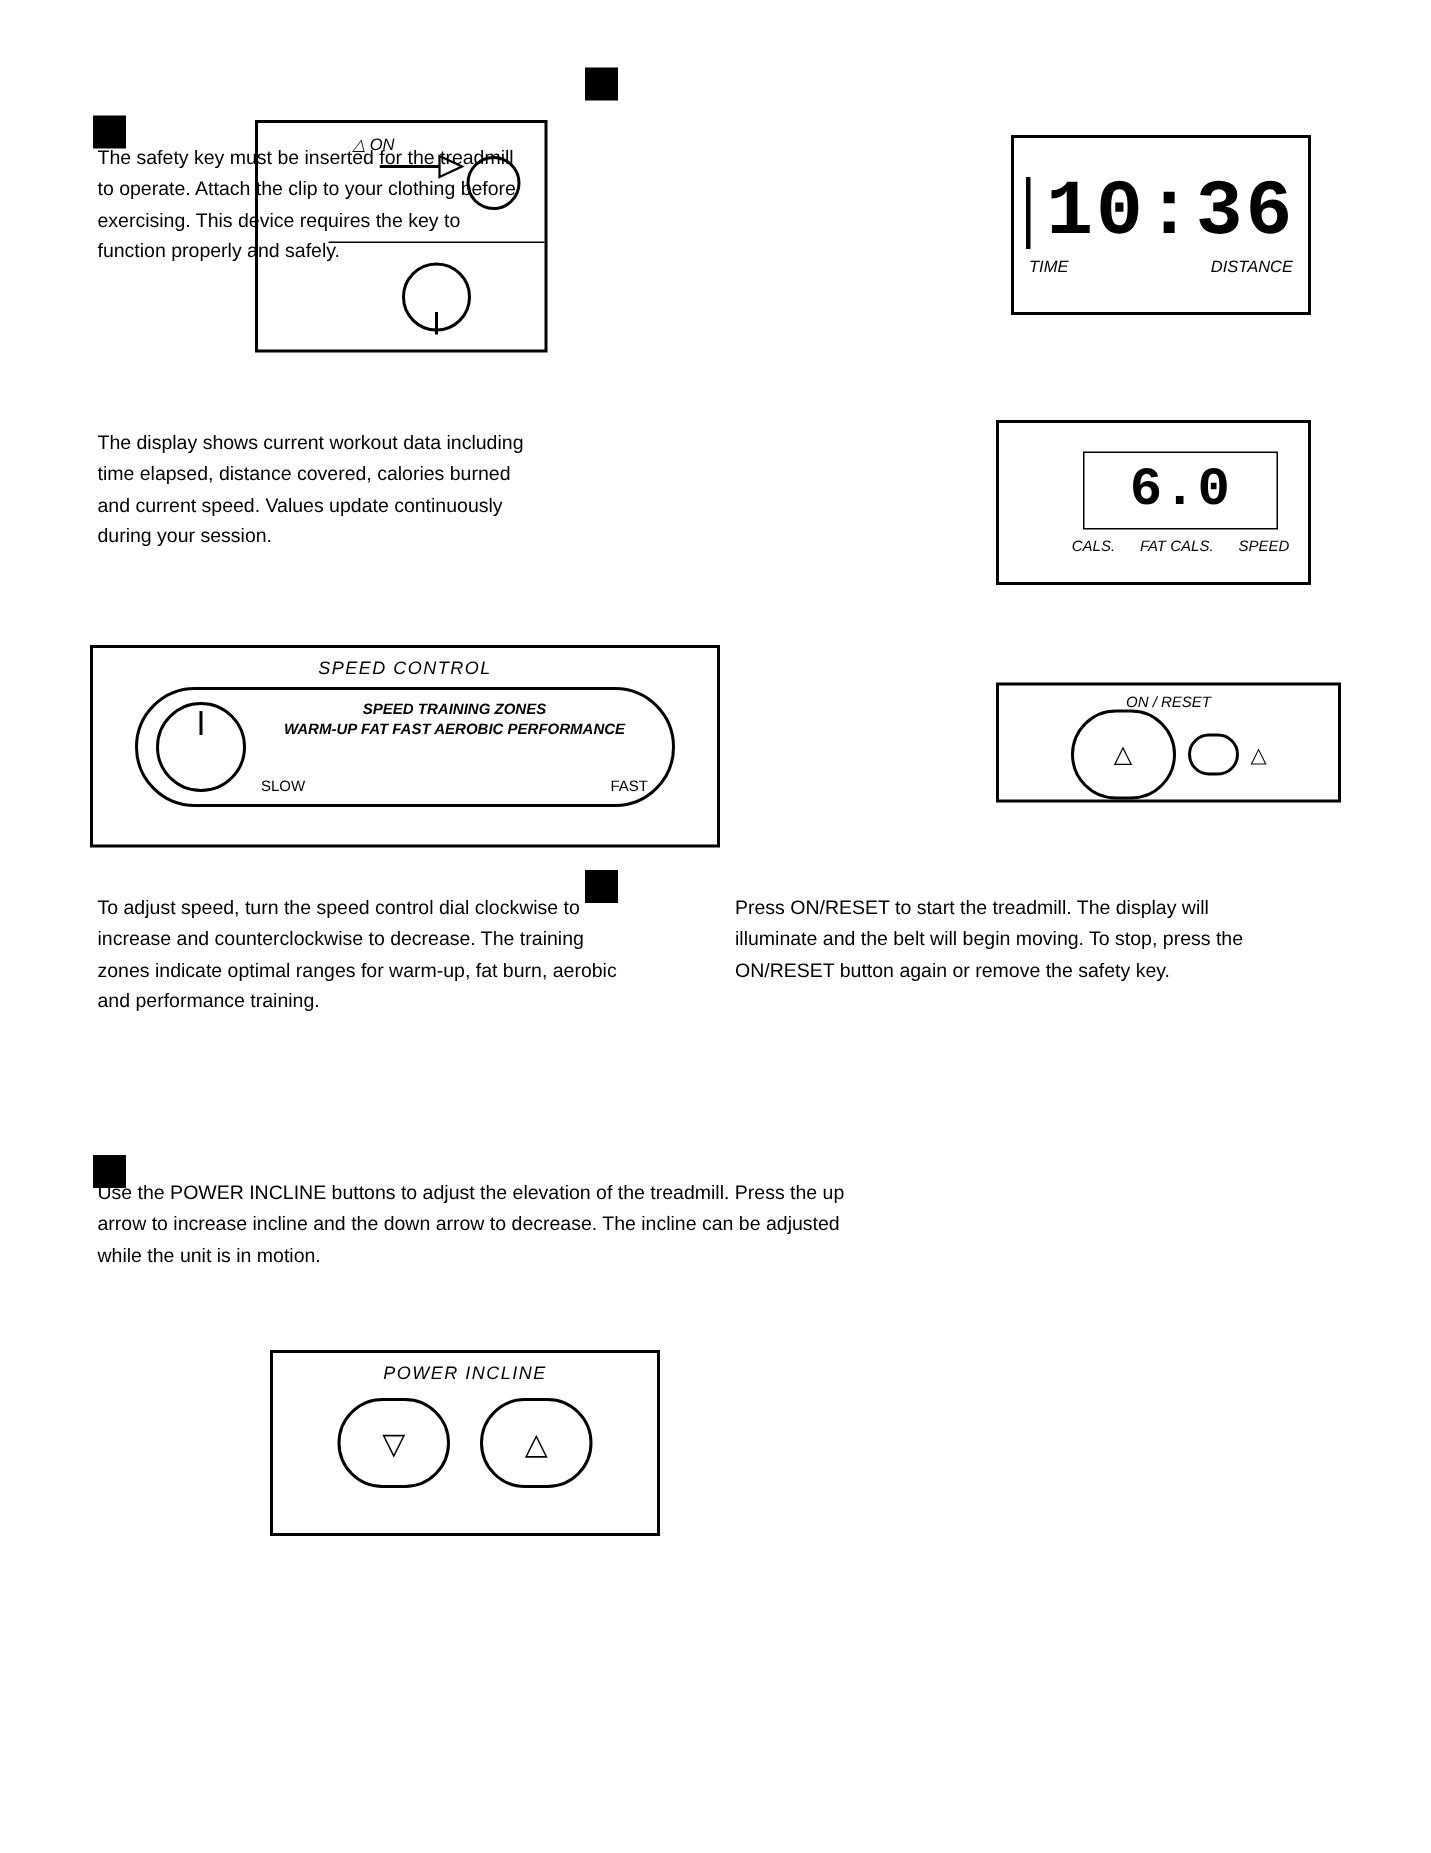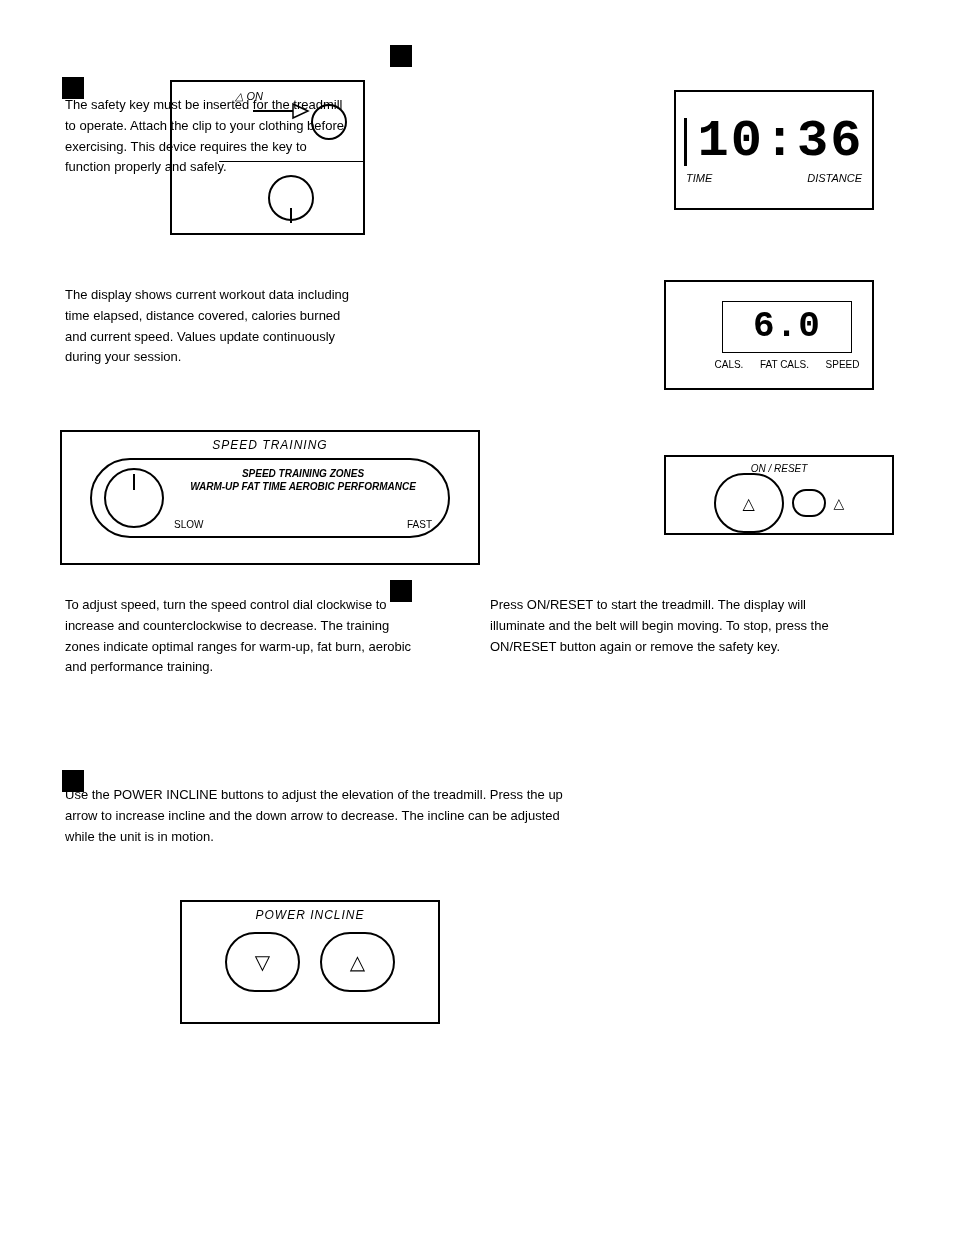--- a/index.html
+++ b/index.html
@@ -95,20 +95,21 @@
       letter-spacing: 1px;
     }
     .cals-speed-display .label-row {
       display: flex;
       justify-content: space-between;
       width: 90%;
       padding: 0 4px;
     }
     .cals-speed-display .label-row span {
       font-size: 10px;
+      font-style: italic;
     }
 
     
     .speed-control-panel {
       position: absolute;
       top: 430px;
       left: 60px;
       width: 420px;
       height: 135px;
       border: 2px solid #000;
@@ -350,26 +351,26 @@
     <span class="lcd-number">6.0</span>
   </div>
   <div class="label-row">
     <span>CALS.</span>
     <span>FAT CALS.</span>
     <span>SPEED</span>
   </div>
 </div>
 
 <div class="speed-control-panel">
-  <div class="panel-title">SPEED TRAINING</div>
+  <div class="panel-title">SPEED CONTROL</div>
   <div class="oval-track">
     <div class="knob"></div>
     <div class="zone-labels">
       <div class="zone-title">SPEED TRAINING ZONES</div>
-      <div class="zone-names">WARM-UP  FAT TIME  AEROBIC  PERFORMANCE</div>
+      <div class="zone-names">WARM-UP  FAT FAST  AEROBIC  PERFORMANCE</div>
     </div>
     <div class="slow-fast">
       <span>SLOW</span>
       <span>FAST</span>
     </div>
   </div>
 </div>
 
 <div class="on-reset-panel">
   <span class="panel-label">ON / RESET</span>

